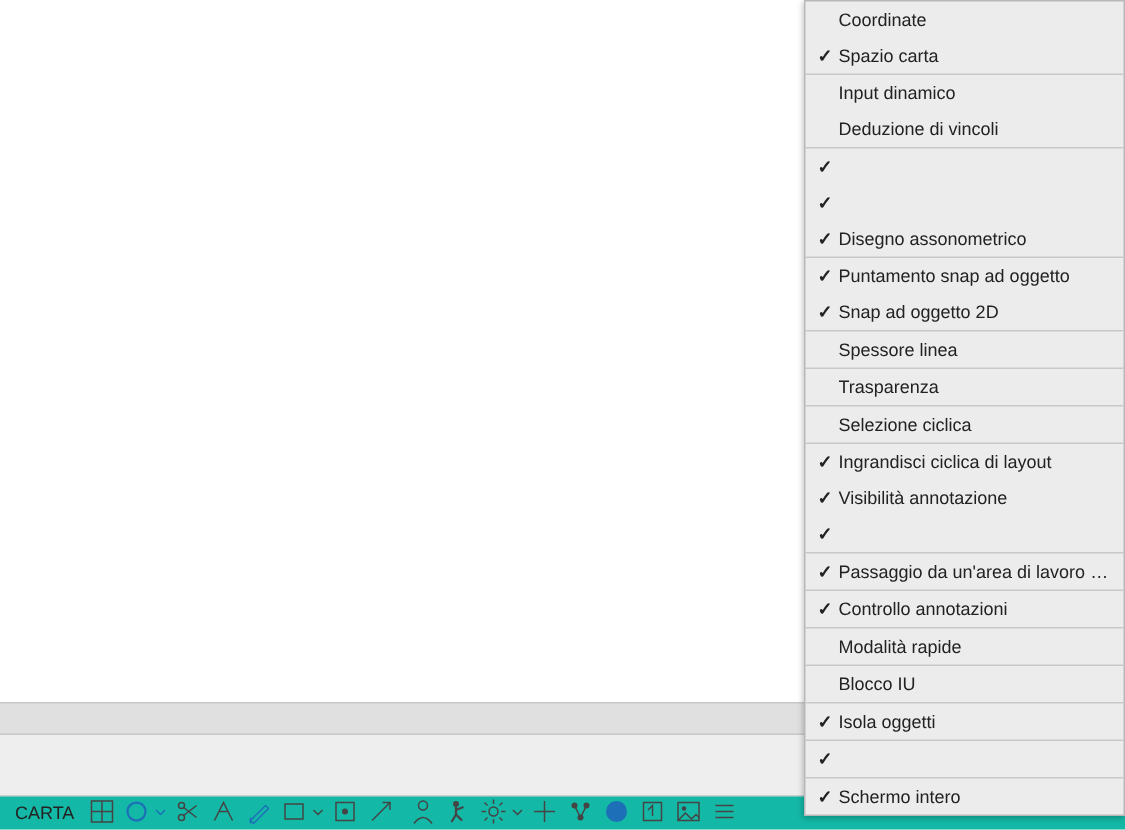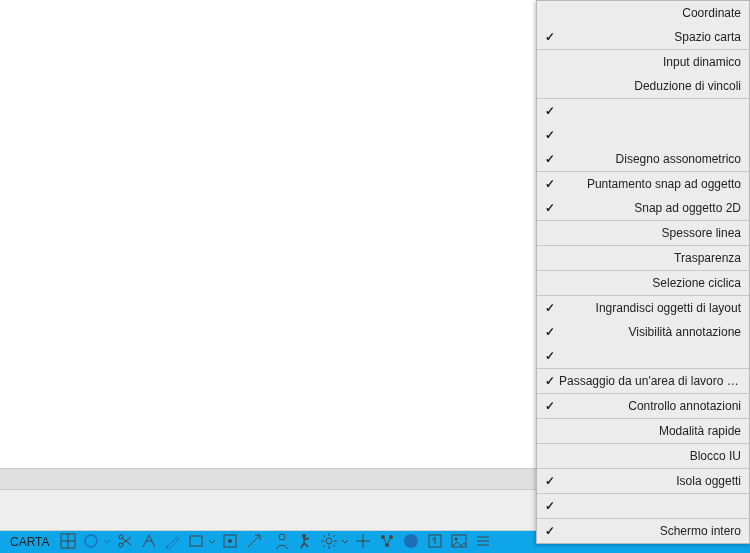--- a/index.html
+++ b/index.html
@@ -1,28 +1,28 @@
 <!DOCTYPE html>
 <html><head>
 <meta charset="utf-8">
 <style>
   * { box-sizing: border-box; margin: 0; padding: 0; }
   html, body { width: 750px; height: 553px; overflow: hidden; font-family: "Segoe UI", Tahoma, sans-serif; font-size: 12px; background: #fff; }
   .canvas { position: absolute; left: 0; top: 0; width: 750px; height: 468px; background: #fff; }
   .hband1 { position: absolute; left: 0; top: 468px; width: 750px; height: 22px; background: #e0e0e0; border-top: 1px solid #c8c8c8; border-bottom: 1px solid #c8c8c8; }
   .hband2 { position: absolute; left: 0; top: 490px; width: 750px; height: 40px; background: #eeeeee; }
-  .statusbar { position: absolute; left: 0; bottom: 0; width: 750px; height: 23px; background: #0ea5e9; border-top: 1px solid #cfcfcf; display: flex; align-items: center; white-space: nowrap; }
+  .statusbar { position: absolute; left: 0; bottom: 0; width: 750px; height: 23px; background: #14b8a6; border-top: 1px solid #cfcfcf; display: flex; align-items: center; white-space: nowrap; }
   .statusbar .space-label { padding: 0 6px 0 10px; font-size: 12px; color: #222; }
   .sb-btn { height: 22px; min-width: 22px; display: inline-flex; align-items: center; justify-content: center; margin: 0 1px; color: #444; cursor: pointer; position: relative; }
   .sb-btn svg { display: block; }
   .sb-sep { width: 1px; height: 16px; background: #c4c4c4; margin: 0 2px; }
   .sb-spacer { flex: 1; }
   .ddarrow { margin-left: 1px; }
   .context-menu { position: absolute; right: 0; top: 0; width: 214px; background: #ececec; border: 1px solid #b8b8b8; box-shadow: -1px 1px 4px rgba(0,0,0,0.25); }
-  .menu-item { display: flex; align-items: center; height: 24px; padding: 0 8px 0 4px; cursor: pointer; color: #222; white-space: nowrap; text-align: right; }
+  .menu-item { display: flex; align-items: center; height: 24px; padding: 0 8px 0 4px; cursor: pointer; color: #222; white-space: nowrap; }
   .menu-check { width: 18px; display: inline-flex; justify-content: center; color: #222; font-weight: bold; font-size: 12px; }
   .menu-label { flex: 1; font-size: 12px; overflow: hidden; text-overflow: ellipsis; }
   .menu-sep { height: 1px; background: #c8c8c8; margin: 0; }
   .blue { color: #1d6fb8; }
 </style>
 </head>
 <body>
 
 <div class="canvas"></div>
 <div class="hband1"></div>
@@ -160,21 +160,21 @@
       <span class="menu-label">Trasparenza</span>
     </div>
     <div class="menu-sep"></div>
     <div class="menu-item">
       <span class="menu-check"></span>
       <span class="menu-label">Selezione ciclica</span>
     </div>
     <div class="menu-sep"></div>
     <div class="menu-item">
       <span class="menu-check">✓</span>
-      <span class="menu-label">Ingrandisci oggetti di layout</span>
+      <span class="menu-label">Ingrandisci ciclica di layout</span>
     </div>
     <div class="menu-item">
       <span class="menu-check">✓</span>
       <span class="menu-label">Visibilità annotazione</span>
     </div>
     <div class="menu-item">
       <span class="menu-check">✓</span>
     </div>
     <div class="menu-sep"></div>
     <div class="menu-item">

